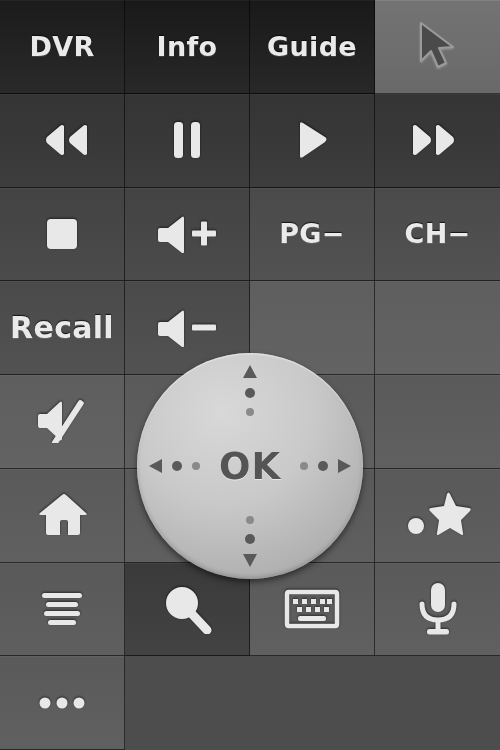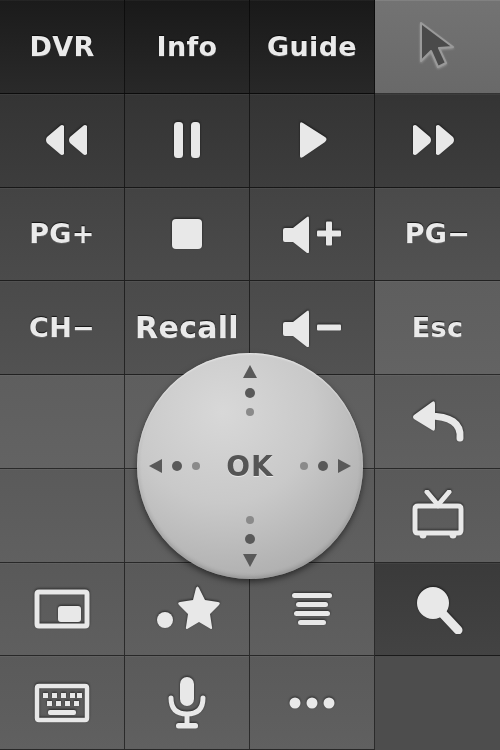--- a/index.html
+++ b/index.html
@@ -110,21 +110,21 @@
   .dpad-ok {
     position: absolute;
     left: 0; top: 0;
     width: 248px; height: 226px;
     display: flex;
     align-items: center;
     justify-content: center;
   }
   .dpad-ok span {
     color: #555555;
-    font-size: 28px;
+    font-size: 37px;
     font-weight: bold;
     letter-spacing: 1px;
     text-shadow: 0 1px 0 rgba(255,255,255,0.55);
   }
   .dpad-marks { position: absolute; left: 11px; top: 0; width: 226px; height: 226px; }
   .dpad-marks polygon, .dpad-marks circle { fill: #595959; }
   .dpad-marks .faint { fill: #8a8a8a; }
   .dpad-hit {
     position: absolute;
     pointer-events: auto;
@@ -169,23 +169,20 @@
     </svg>
   </div>
   <div class="cell row2">
     <svg class="icon" width="56" height="36" viewBox="0 0 56 36">
       <path d="M7 4 q-2-2 -4 0 v28 q2 2 4 0 L20 21 q2-3 0-6 Z"></path>
       <path d="M30 4 q-2-2 -4 0 v28 q2 2 4 0 L43 21 q2-3 0-6 Z"></path>
     </svg>
   </div>
 
   <div class="cell row3">
-    <span class="label">PG+</span>
-  </div>
-  <div class="cell row3">
     <svg class="icon" width="32" height="32" viewBox="0 0 32 32">
       <rect x="1" y="1" width="30" height="30" rx="4"></rect>
     </svg>
   </div>
   <div class="cell row3">
     <svg class="icon" width="62" height="38" viewBox="0 0 62 38">
       <path d="M4 13 h8 L26 2 q2-1.5 2 2 v32 q0 3.5 -2 2 L12 27 H4 q-2 0 -2 -2 v-10 q0-2 2-2 Z"></path>
       <rect x="36" y="15.5" width="24" height="6" rx="1"></rect>
       <rect x="45" y="6.5" width="6" height="24" rx="1"></rect>
     </svg>
@@ -200,23 +197,20 @@
   <div class="cell row4">
     <span class="label small">Recall</span>
   </div>
   <div class="cell row4">
     <svg class="icon" width="62" height="38" viewBox="0 0 62 38">
       <path d="M4 13 h8 L26 2 q2-1.5 2 2 v32 q0 3.5 -2 2 L12 27 H4 q-2 0 -2 -2 v-10 q0-2 2-2 Z"></path>
       <rect x="36" y="15.5" width="24" height="6" rx="1"></rect>
     </svg>
   </div>
 
-  <div class="cell row5">
-    <span class="label">Esc</span>
-  </div>
   <div class="cell row5"></div>
   <div class="cell row5"></div>
   <div class="cell row5">
     <svg class="icon" width="52" height="44" viewBox="0 0 52 44">
       <path d="M4 15 h7 L24 3 q2-1.5 2 2 v34 q0 3.5 -2 2 L11 29 H4 q-2 0 -2 -2 v-10 q0-2 2-2 Z"></path>
       <rect x="30" y="-2" width="6" height="52" rx="2" transform="rotate(33 33 22)"></rect>
     </svg>
   </div>
 
   <div class="cell row6">

